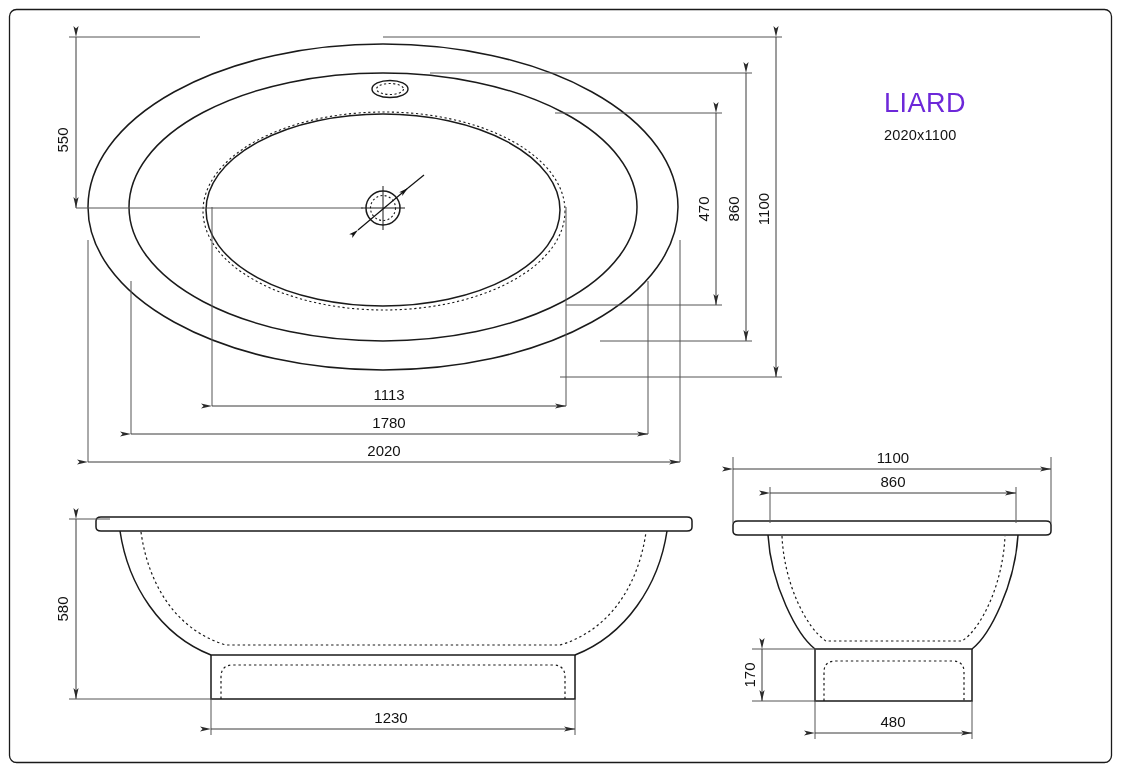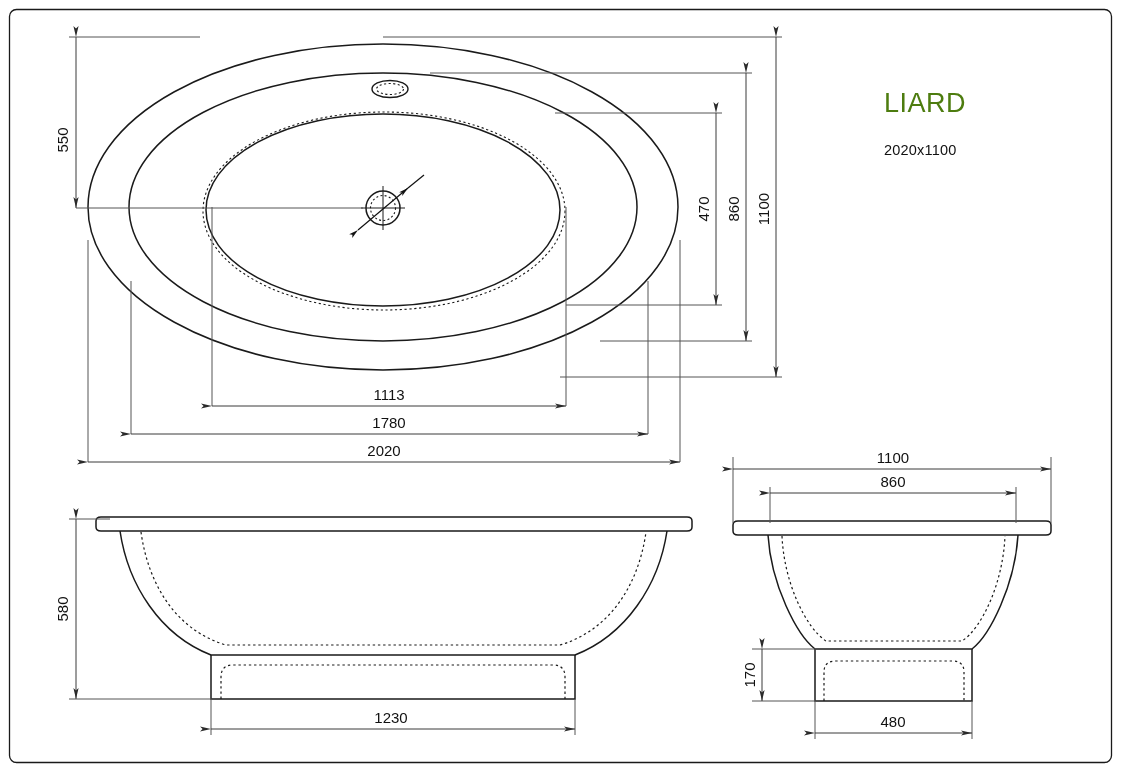--- a/index.html
+++ b/index.html
@@ -7,24 +7,24 @@
   body{
     width:1122px;height:772px;overflow:hidden;
     font-family:"Liberation Sans","DejaVu Sans",sans-serif;
     color:#1a1a1a;
   }
   #sheet{position:relative;width:1122px;height:772px;background:#fff;}
   #sheet svg{position:absolute;left:0;top:0;}
   .title-block{position:absolute;left:884px;top:90px;}
   .title-name{
     font-size:27px;letter-spacing:0.5px;line-height:1;
-    color:#4d7c0f;font-weight:400;white-space:nowrap;
+    color:#6d28d9;font-weight:400;white-space:nowrap;
   }
   .title-size{
-    margin-top:25px;font-size:14.5px;color:#111;
+    margin-top:10px;font-size:14.5px;color:#111;
     white-space:nowrap;letter-spacing:0.2px;
   }
 </style>
 </head>
 <body>
 
 <div id="sheet">
 
   <svg width="1122" height="772" viewBox="0 0 1122 772" shape-rendering="geometricPrecision">
 

